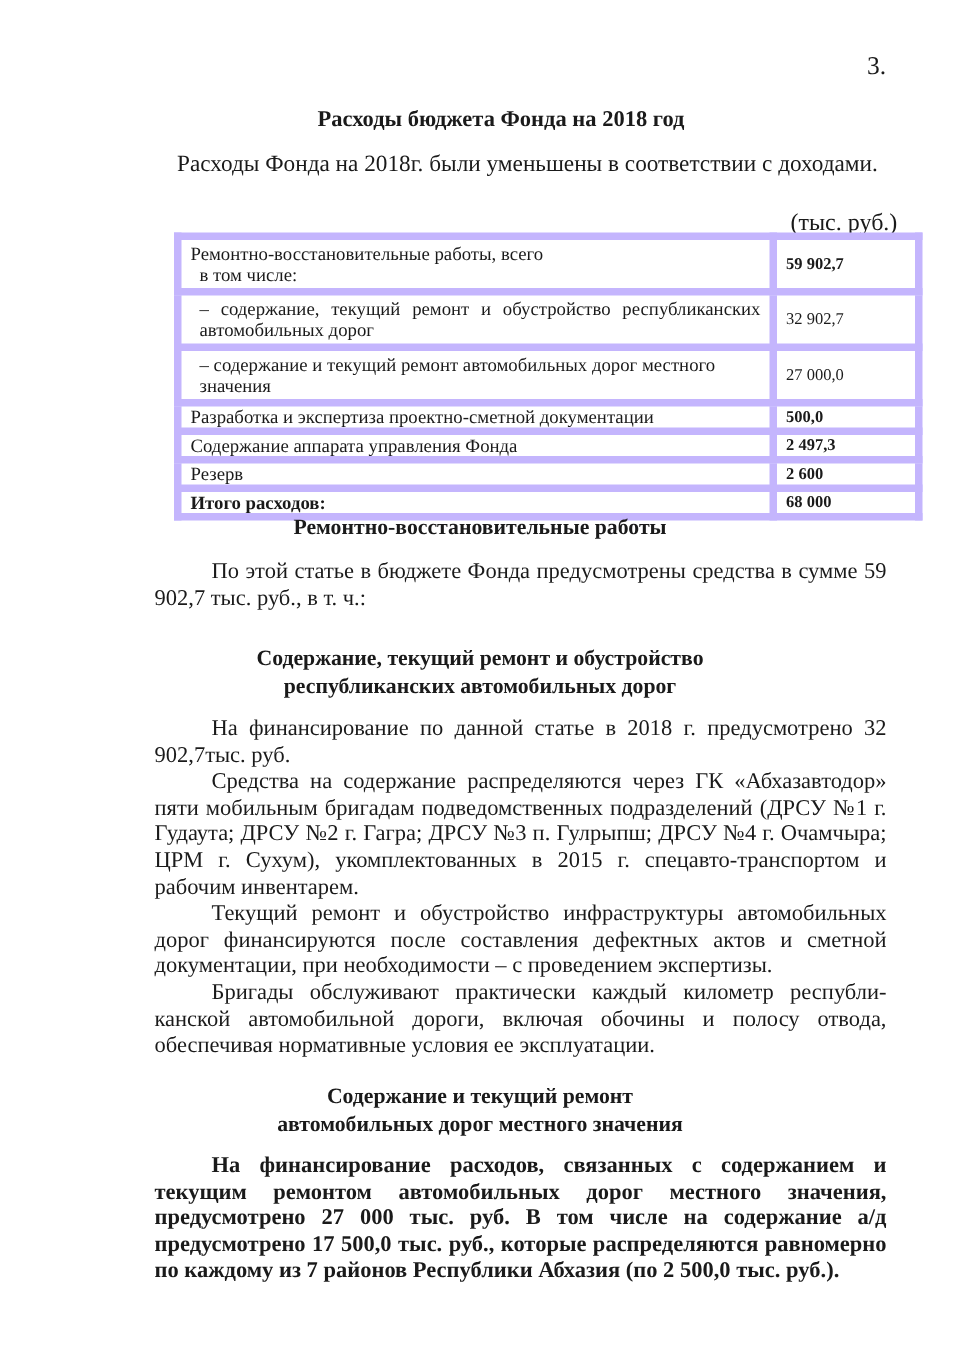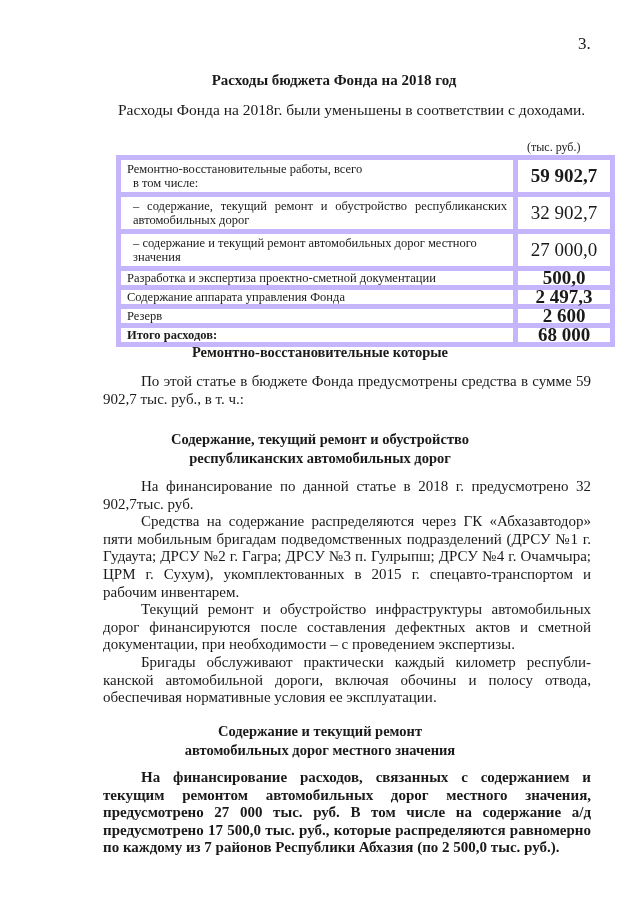--- a/index.html
+++ b/index.html
@@ -5,27 +5,27 @@
     html, body { margin: 0; padding: 0; background: #ffffff; }
     body {
       width: 640px; height: 905px; position: relative; overflow: hidden;
       font-family: "Liberation Serif", "DejaVu Serif", serif;
       color: #1a1a1a;
     }
     .page-number { position: absolute; left: 578px; top: 34px; font-size: 17px; }
     .title { position: absolute; left: 0; width: 640px; text-align: center; font-weight: bold; font-size: 15px; }
     .t1 { top: 72px; left: 14px; }
     .intro { position: absolute; left: 118px; top: 101px; font-size: 15.5px; white-space: nowrap; }
-    .unit { position: absolute; left: 527px; top: 140px; font-size: 12px; }
+    .unit { position: absolute; left: 527px; top: 140px; font-size: 16px; }
     table.budget {
       position: absolute; left: 116px; top: 155px; width: 499px;
       border-collapse: collapse; font-size: 12.5px; line-height: 14px;
     }
     table.budget td { border: 5px solid #c4b5fd; padding: 1px 6px; vertical-align: middle; }
-    table.budget td.val { width: 80px; text-align: center; font-size: 19px; }
+    table.budget td.val { width: 80px; text-align: left; font-size: 11px; }
     table.budget td.bold { font-weight: bold; }
     table.budget tr.tall td { height: 30px; }
     table.budget tr.short td { height: 13px; padding-top: 0; padding-bottom: 0; }
     .sub { padding-left: 12px !important; }
     .indent1 { display: block; padding-left: 6px; }
     .h2 { position: absolute; left: 0; width: 640px; text-align: center; font-weight: bold; font-size: 14.5px; line-height: 19px; }
     .para {
       position: absolute; left: 103px; width: 488px; font-size: 15px; line-height: 17.6px;
       text-align: justify;
     }
@@ -70,21 +70,21 @@
     <td>Резерв</td>
     <td class="val bold">2 600</td>
   </tr>
   <tr class="short">
     <td class="bold">Итого расходов:</td>
     <td class="val bold">68 000</td>
   </tr>
 </tbody>
   </table>
 
-<div class="h2" style="top:343px;">Ремонтно-восстановительные которые</div>
+<div class="h2" style="top:343px;">Ремонтно-восстановительные работы</div>
 <div class="para" style="top:373px;">
   <p>По этой статье в бюджете Фонда предусмотрены средства в сумме 59 902,7 тыс. руб., в т. ч.:</p>
 </div>
 
 <div class="h2" style="top:430px;">
   <div>Содержание, текущий ремонт и обустройство</div>
   <div>республиканских автомобильных дорог</div>
 </div>
 
 <div class="para" style="top:478px;">

